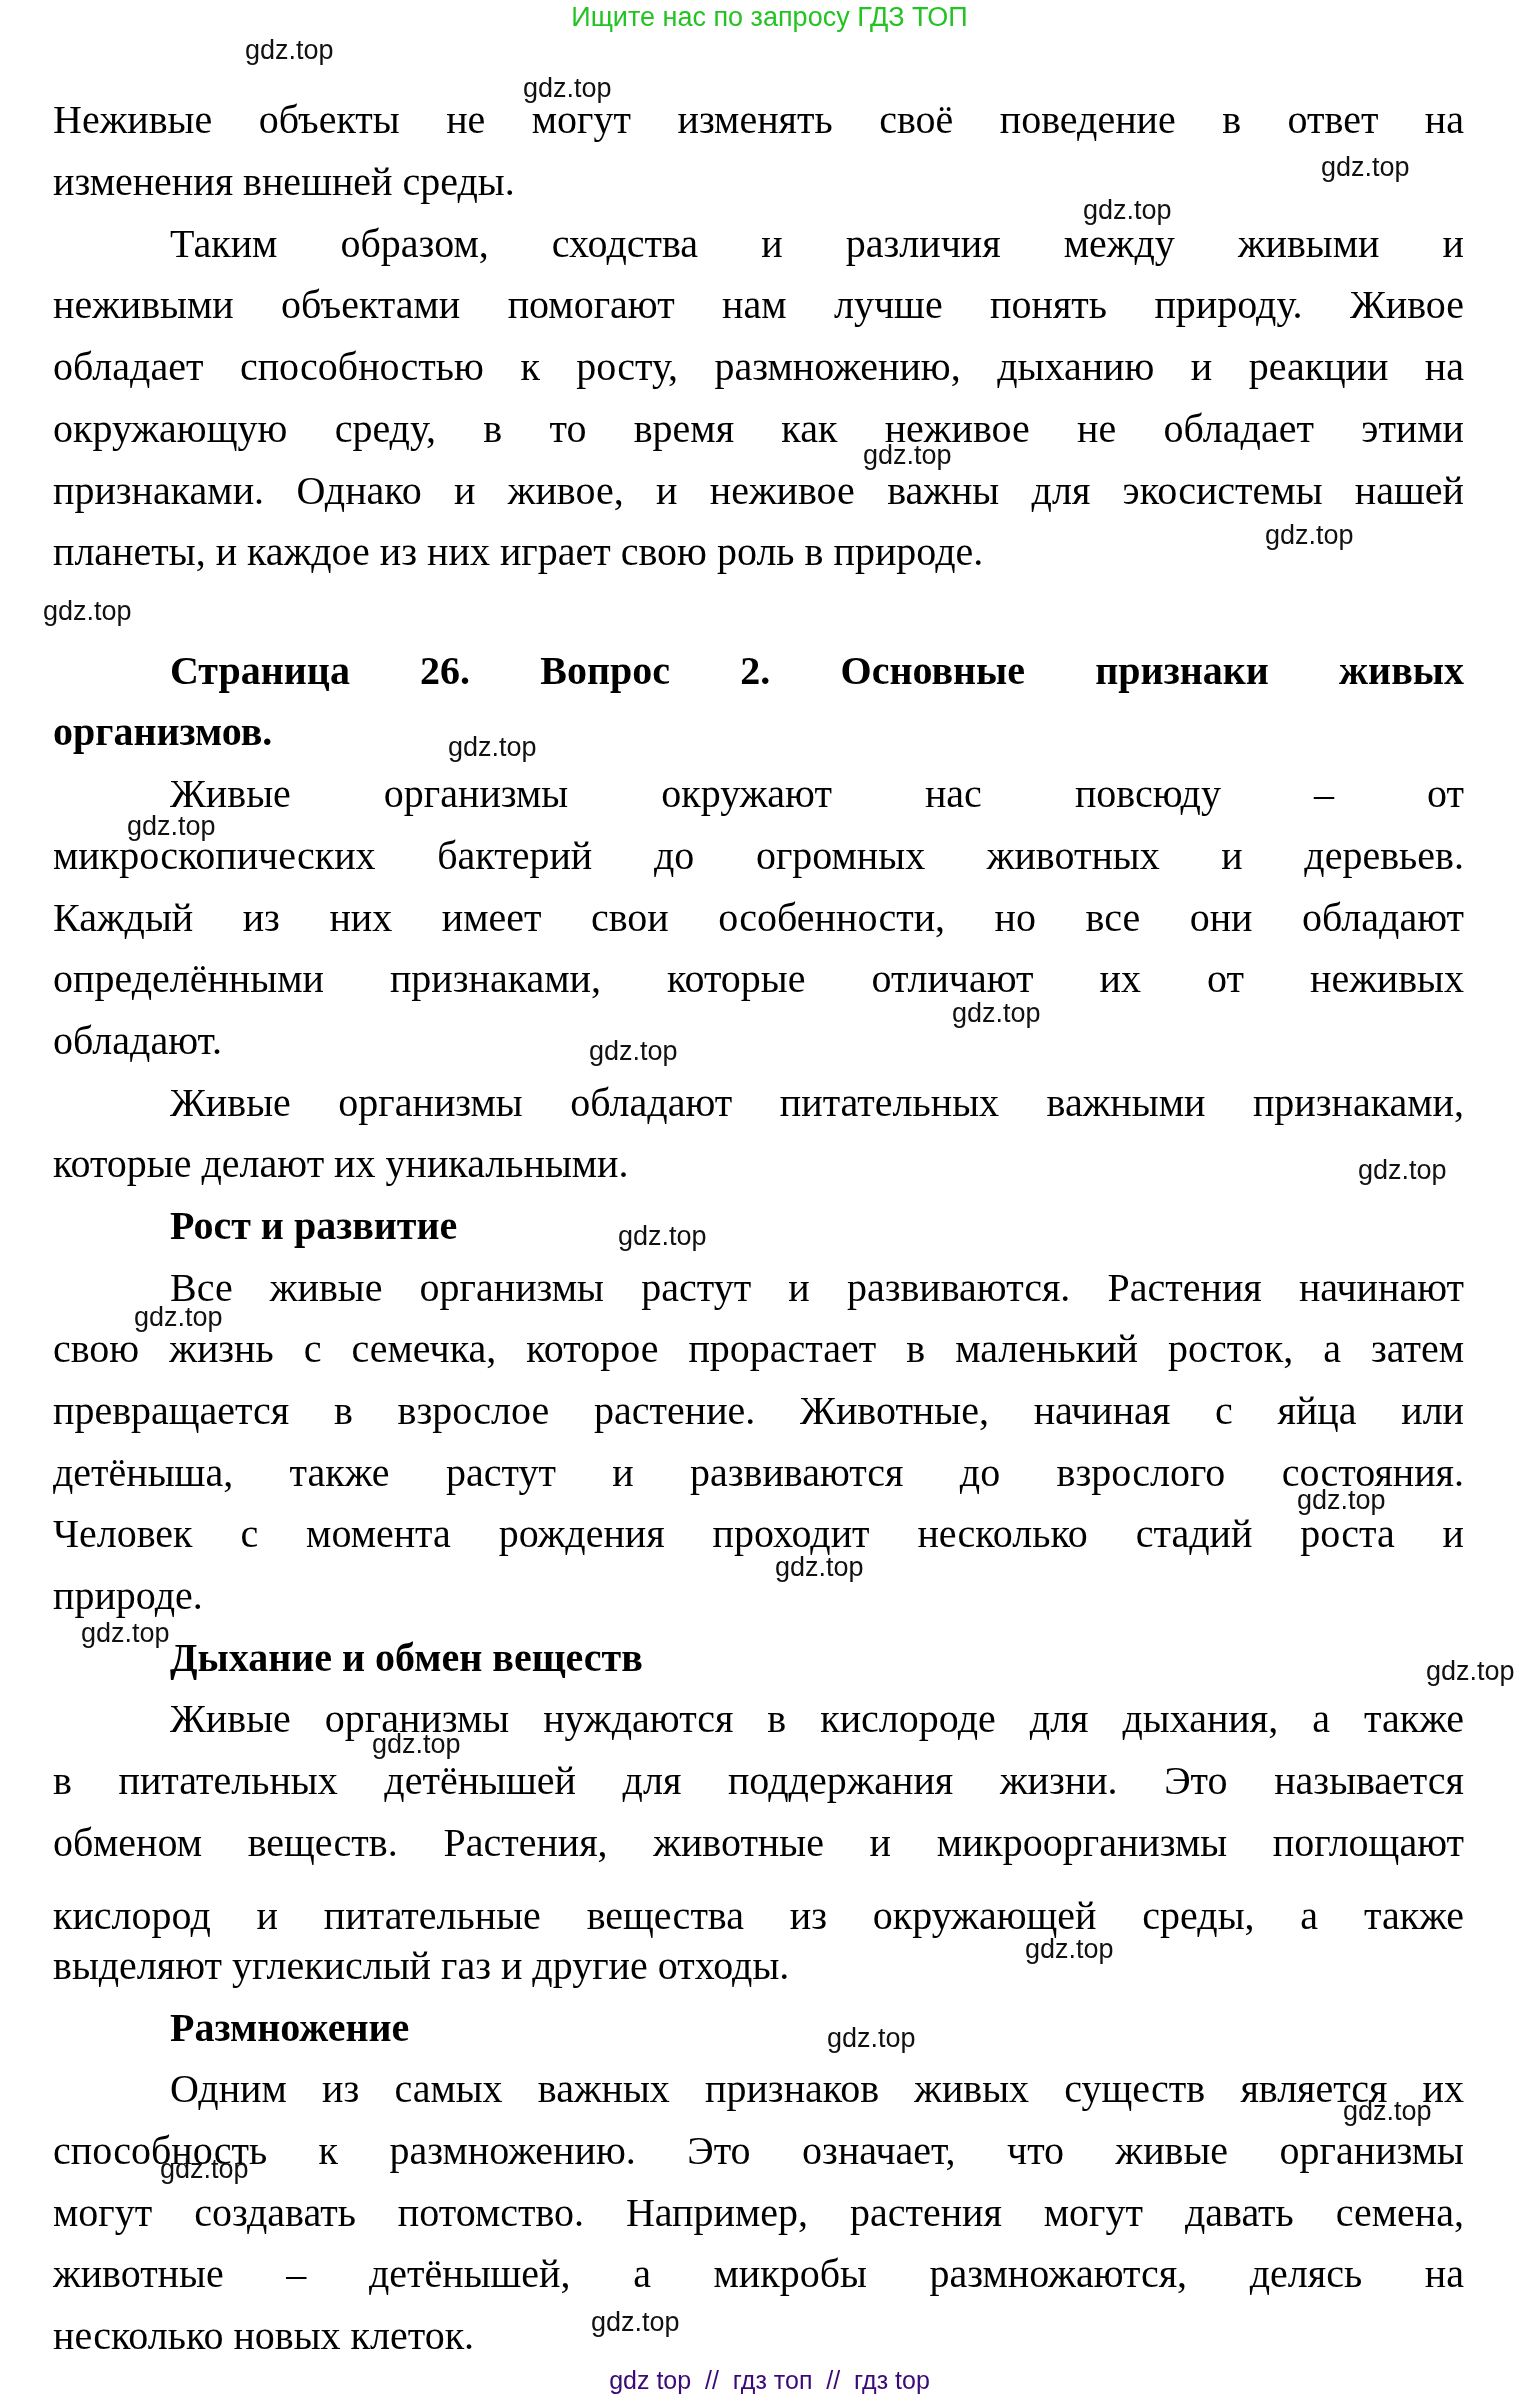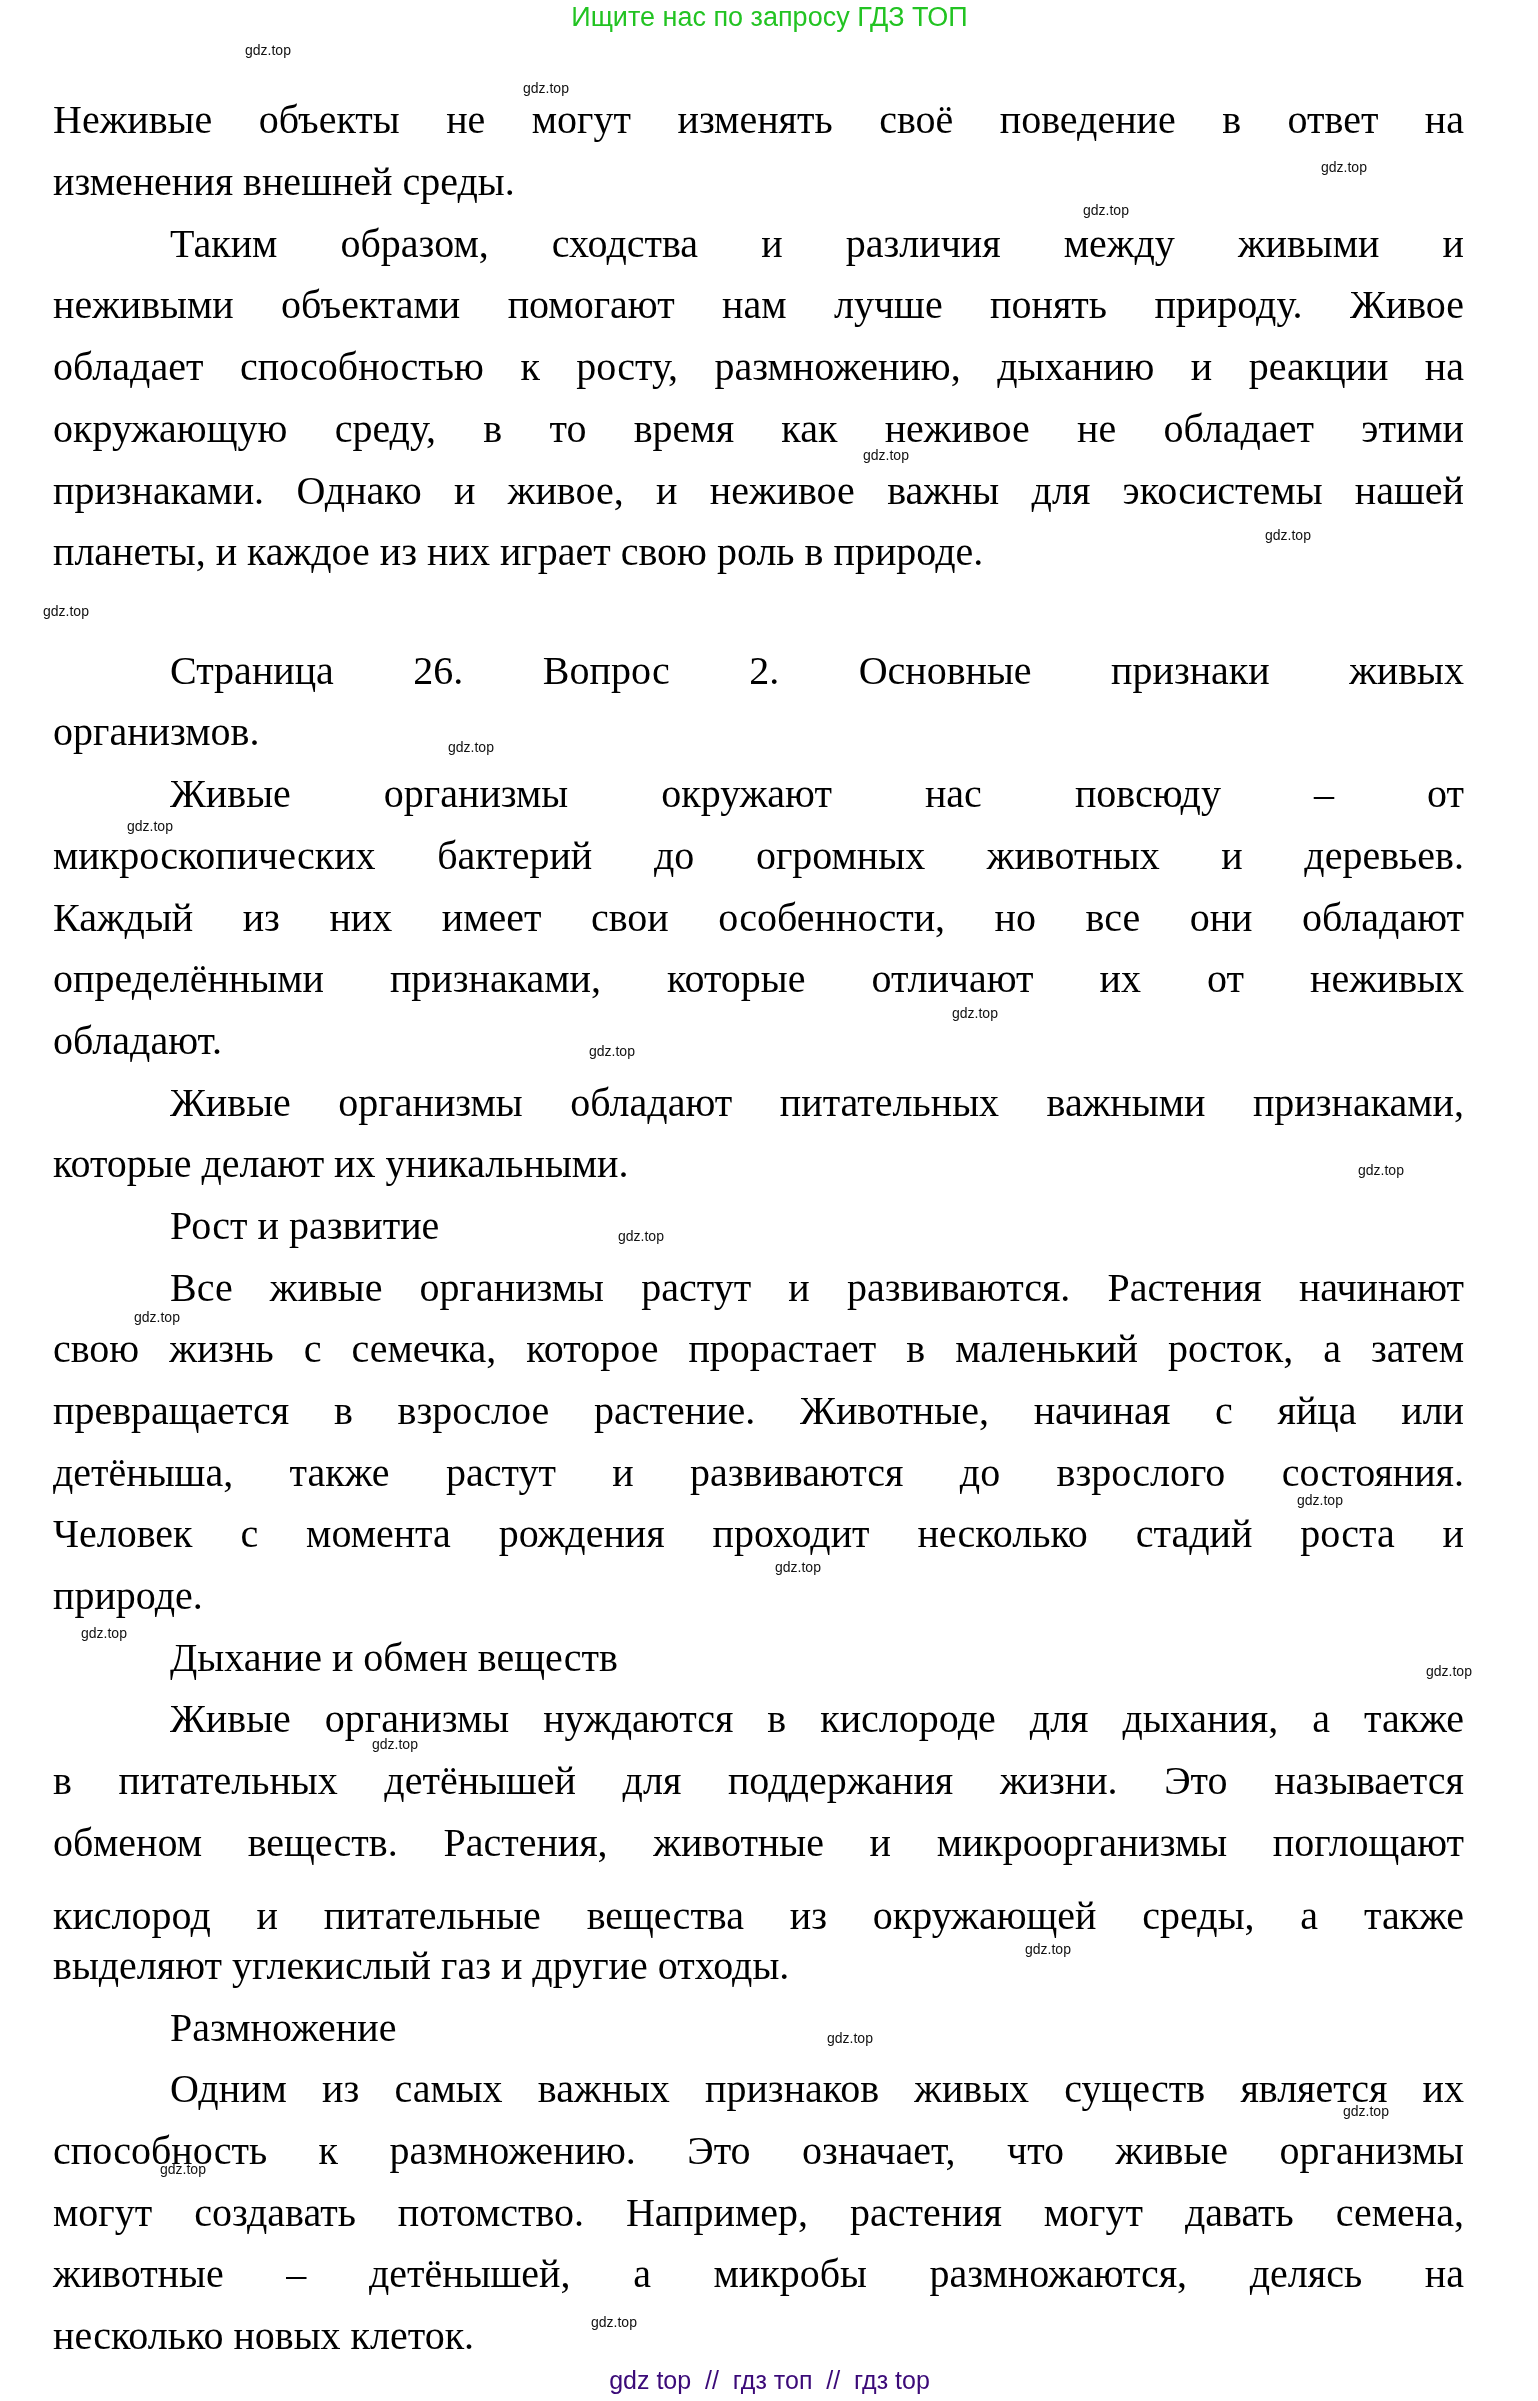--- a/index.html
+++ b/index.html
@@ -17,23 +17,23 @@
     .doc {
       position: absolute; left: 53px; width: 1411px; top: 0;
       font-family: "Liberation Serif", serif; font-size: 40px; color: #000;
     }
     .line {
       position: absolute; left: 0; width: 1411px; height: 47px; line-height: 47px;
       white-space: nowrap; text-align: justify; text-align-last: justify;
     }
     .line.last { text-align: left; text-align-last: left; }
     .indent { padding-left: 117px; width: 1294px; }
-    .bold { font-weight: normal; }
+    .bold { font-weight: bold; }
     .wm {
-      position: absolute; font-family: "Liberation Sans", sans-serif; font-size: 14px;
+      position: absolute; font-family: "Liberation Sans", sans-serif; font-size: 27px;
       color: #111; line-height: 24px;
     }
   </style>
 </head>
 <body>
 
 <div class="banner">Ищите нас по запросу ГДЗ ТОП</div>
 
 <div class="doc">
   <div class="line" style="top:96px">Неживые объекты не могут изменять своё поведение в ответ на</div>

